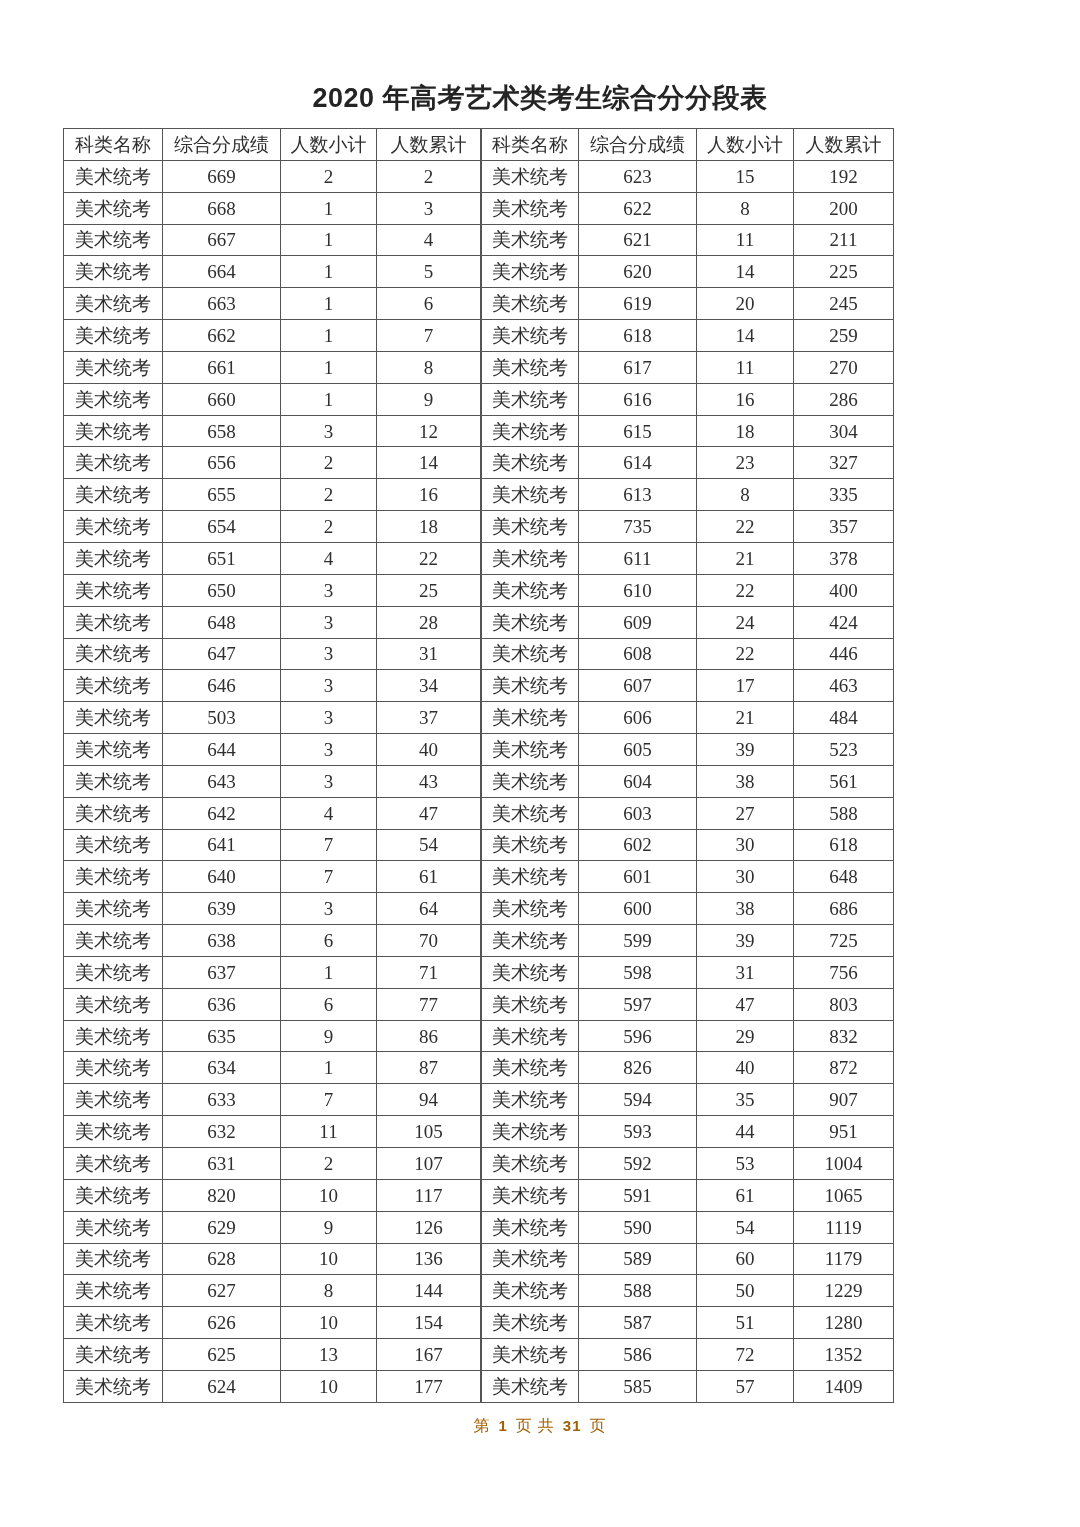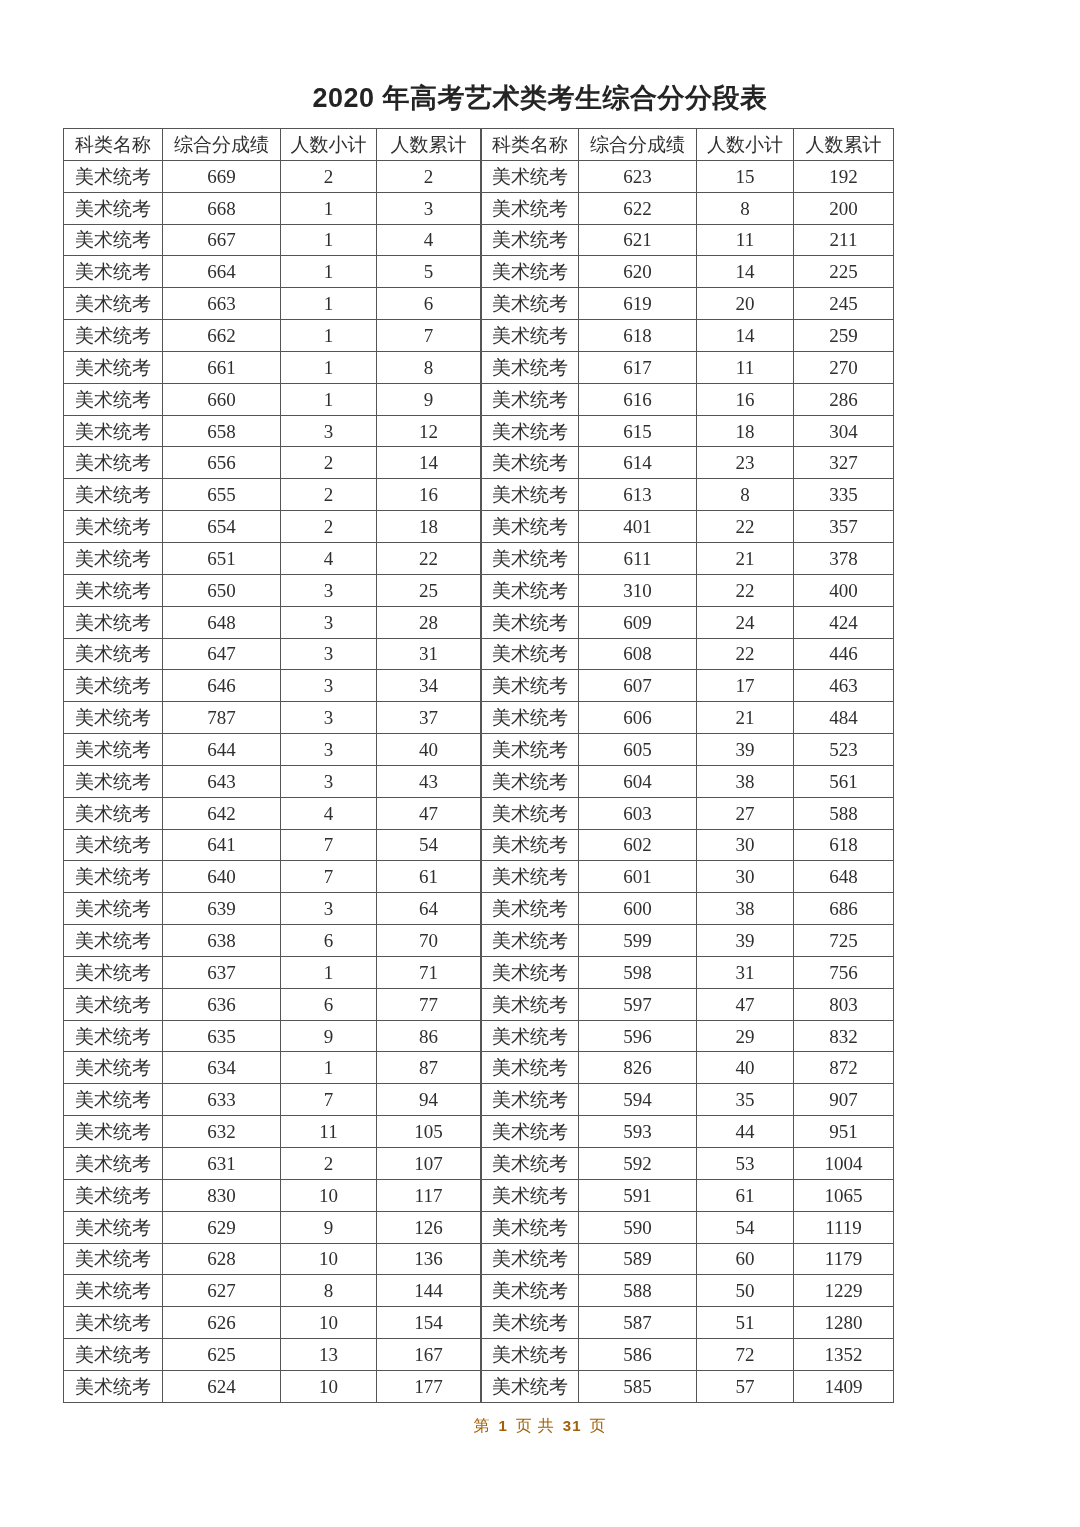--- a/index.html
+++ b/index.html
@@ -194,21 +194,21 @@
             <td>31</td>
           </tr>
           <tr>
             <td>美术统考</td>
             <td>646</td>
             <td>3</td>
             <td>34</td>
           </tr>
           <tr>
             <td>美术统考</td>
-            <td>787</td>
+            <td>503</td>
             <td>3</td>
             <td>37</td>
           </tr>
           <tr>
             <td>美术统考</td>
             <td>644</td>
             <td>3</td>
             <td>40</td>
           </tr>
           <tr>
@@ -284,21 +284,21 @@
             <td>105</td>
           </tr>
           <tr>
             <td>美术统考</td>
             <td>631</td>
             <td>2</td>
             <td>107</td>
           </tr>
           <tr>
             <td>美术统考</td>
-            <td>830</td>
+            <td>820</td>
             <td>10</td>
             <td>117</td>
           </tr>
           <tr>
             <td>美术统考</td>
             <td>629</td>
             <td>9</td>
             <td>126</td>
           </tr>
           <tr>
@@ -411,33 +411,33 @@
             <td>327</td>
           </tr>
           <tr>
             <td>美术统考</td>
             <td>613</td>
             <td>8</td>
             <td>335</td>
           </tr>
           <tr>
             <td>美术统考</td>
-            <td>401</td>
+            <td>735</td>
             <td>22</td>
             <td>357</td>
           </tr>
           <tr>
             <td>美术统考</td>
             <td>611</td>
             <td>21</td>
             <td>378</td>
           </tr>
           <tr>
             <td>美术统考</td>
-            <td>310</td>
+            <td>610</td>
             <td>22</td>
             <td>400</td>
           </tr>
           <tr>
             <td>美术统考</td>
             <td>609</td>
             <td>24</td>
             <td>424</td>
           </tr>
           <tr>

